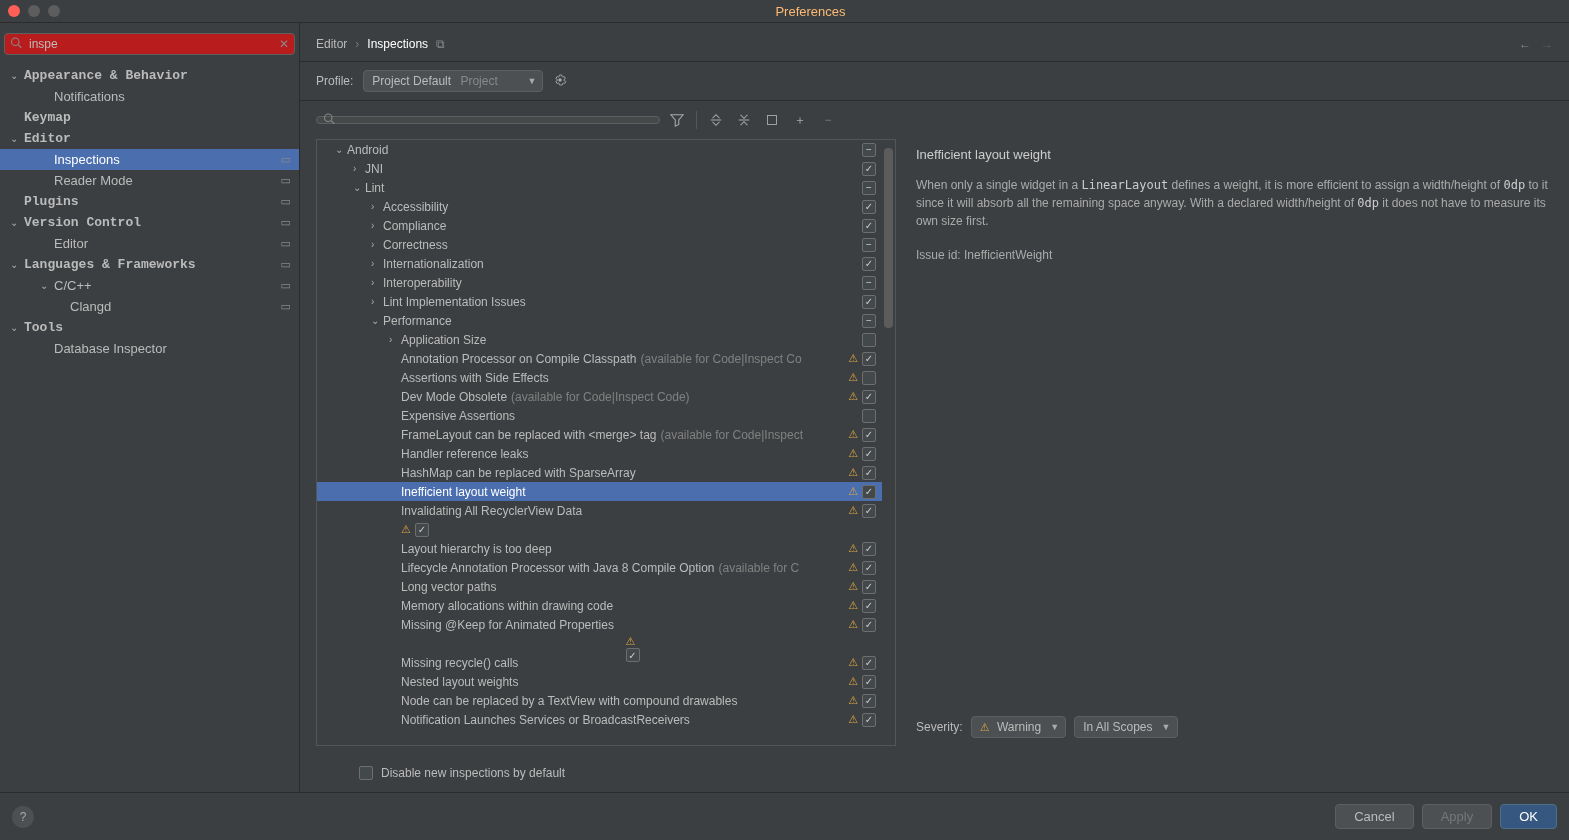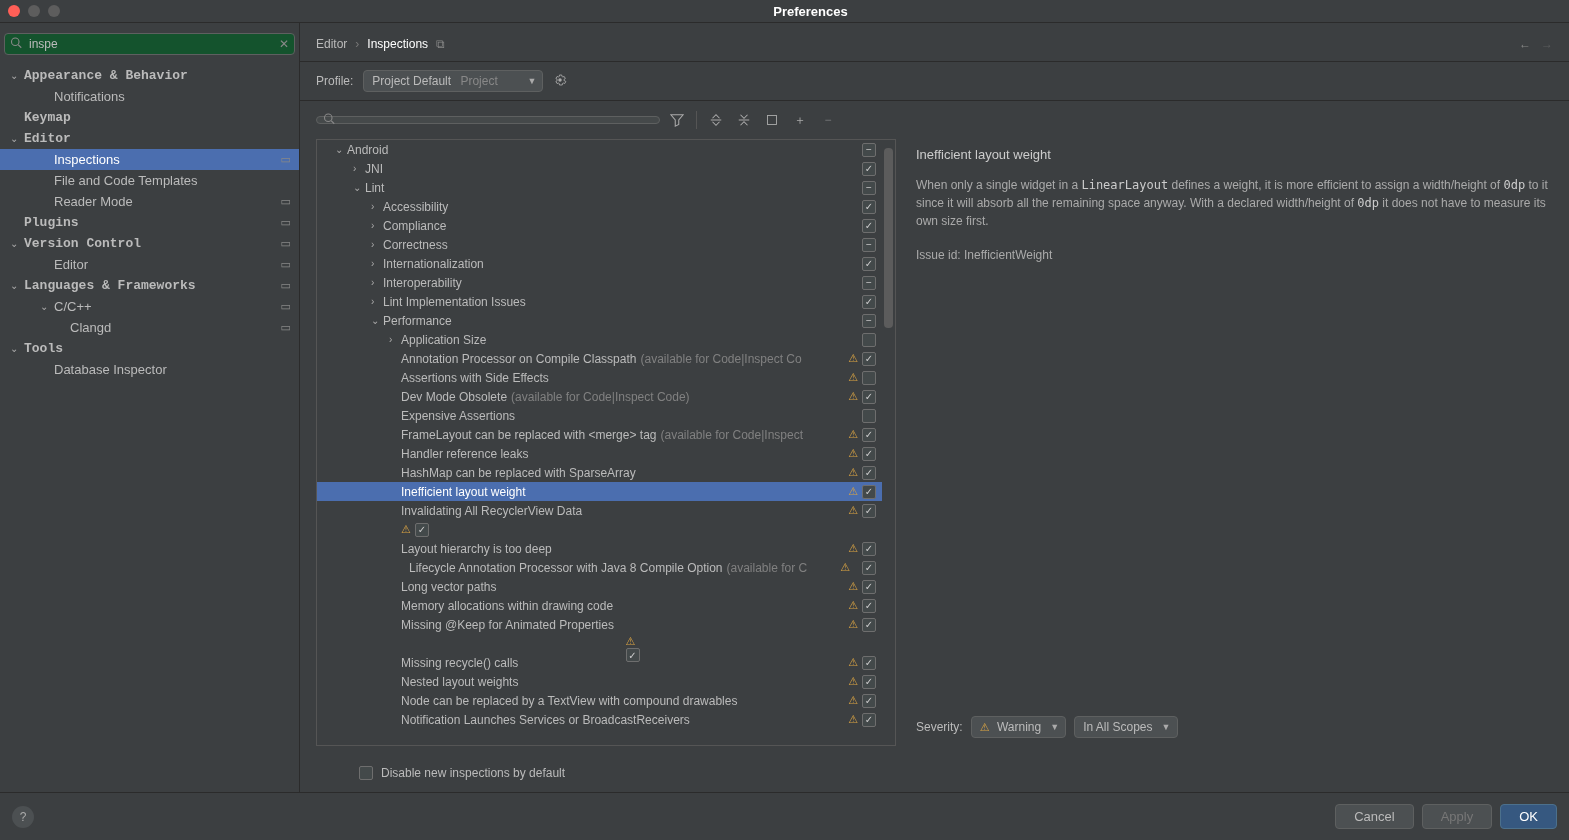--- a/index.html
+++ b/index.html
@@ -4,29 +4,29 @@
 <style>
 * { margin: 0; padding: 0; box-sizing: border-box; font-family: -apple-system, BlinkMacSystemFont, "Segoe UI", sans-serif; }
 body { background: #3c3f41; color: #bbbbbb; font-size: 12px; width: 1569px; height: 840px; overflow: hidden; display: flex; flex-direction: column; }
 
 
 .titlebar { height: 23px; background: #3c3f41; display: flex; align-items: center; padding: 0 8px; border-bottom: 1px solid #2b2b2b; }
 .traffic { display: flex; gap: 8px; }
 .circle { width: 12px; height: 12px; border-radius: 50%; }
 .circle.red { background: #ff5f57; }
 .circle.grey { background: #5d5d5d; }
-.title-text { flex: 1; text-align: center; color: #ffffff; font-weight: 700; font-size: 13px; }
+.title-text { flex: 1; text-align: center; color: #fdba74; font-weight: 400; font-size: 13px; }
 
 
 .content { flex: 1; display: flex; overflow: hidden; }
 
 
 .sidebar { width: 300px; background: #3c3f41; border-right: 1px solid #2b2b2b; display: flex; flex-direction: column; }
 .search-box { margin: 10px 4px 6px; position: relative; }
-.search-input { width: 100%; background: #14532d; border: 1px solid #5e6060; border-radius: 4px; padding: 3px 24px 3px 24px; color: #bbb; font-size: 12px; }
+.search-input { width: 100%; background: #b91c1c; border: 1px solid #5e6060; border-radius: 4px; padding: 3px 24px 3px 24px; color: #bbb; font-size: 12px; }
 .search-icon { position: absolute; left: 6px; top: 50%; transform: translateY(-50%); color: #888; }
 .clear-icon { position: absolute; right: 6px; top: 50%; transform: translateY(-50%); color: #888; cursor: pointer; }
 
 .tree { flex: 1; overflow-y: auto; padding-top: 4px; }
 .tree-item { display: flex; align-items: center; padding: 3px 8px 3px 10px; cursor: pointer; }
 .tree-item.selected { background: #4b6eaf; color: #fff; }
 .chev { width: 12px; display: inline-block; color: #aaa; font-size: 10px; margin-right: 2px; }
 .tree-label { flex: 1; font-size: 13px; }
 .bold { font-weight: 600; font-family: Liberation Mono, monospace; }
 .badge-icon { color: #888; font-size: 11px; margin-left: 4px; }
@@ -132,24 +132,20 @@
           <span class="chev">⌄</span>
           <span class="tree-label bold">Editor</span>
         </div>
         <div class="tree-item selected indent-1">
           <span class="chev"></span>
           <span class="tree-label">Inspections</span>
           <span class="badge-icon">▭</span>
         </div>
         <div class="tree-item indent-1">
           <span class="chev"></span>
-          <span class="tree-label">File and Code Templates</span>
-        </div>
-        <div class="tree-item indent-1">
-          <span class="chev"></span>
           <span class="tree-label">Reader Mode</span>
           <span class="badge-icon">▭</span>
         </div>
         <div class="tree-item">
           <span class="chev"></span>
           <span class="tree-label bold">Plugins</span>
           <span class="badge-icon">▭</span>
         </div>
         <div class="tree-item">
           <span class="chev">⌄</span>
@@ -363,21 +359,21 @@
               <span class="chev2"></span>
               <span class="warn-ico">⚠</span>
               <span class="check checked"></span>
             </div>
             <div class="insp-row" style="padding-left: 72px;">
               <span class="chev2"></span>
               <span class="insp-name">Layout hierarchy is too deep</span>
               <span class="warn-ico">⚠</span>
               <span class="check checked"></span>
             </div>
-            <div class="insp-row" style="padding-left: 72px; gap: 8px;">
+            <div class="insp-row" style="padding-left: 72px;">
               <span class="chev2"></span>
               <span class="insp-name">Lifecycle Annotation Processor with Java 8 Compile Option<span class="insp-avail">(available for C</span></span>
               <span class="warn-ico">⚠</span>
               <span class="check checked"></span>
             </div>
             <div class="insp-row" style="padding-left: 72px;">
               <span class="chev2"></span>
               <span class="insp-name">Long vector paths</span>
               <span class="warn-ico">⚠</span>
               <span class="check checked"></span>

